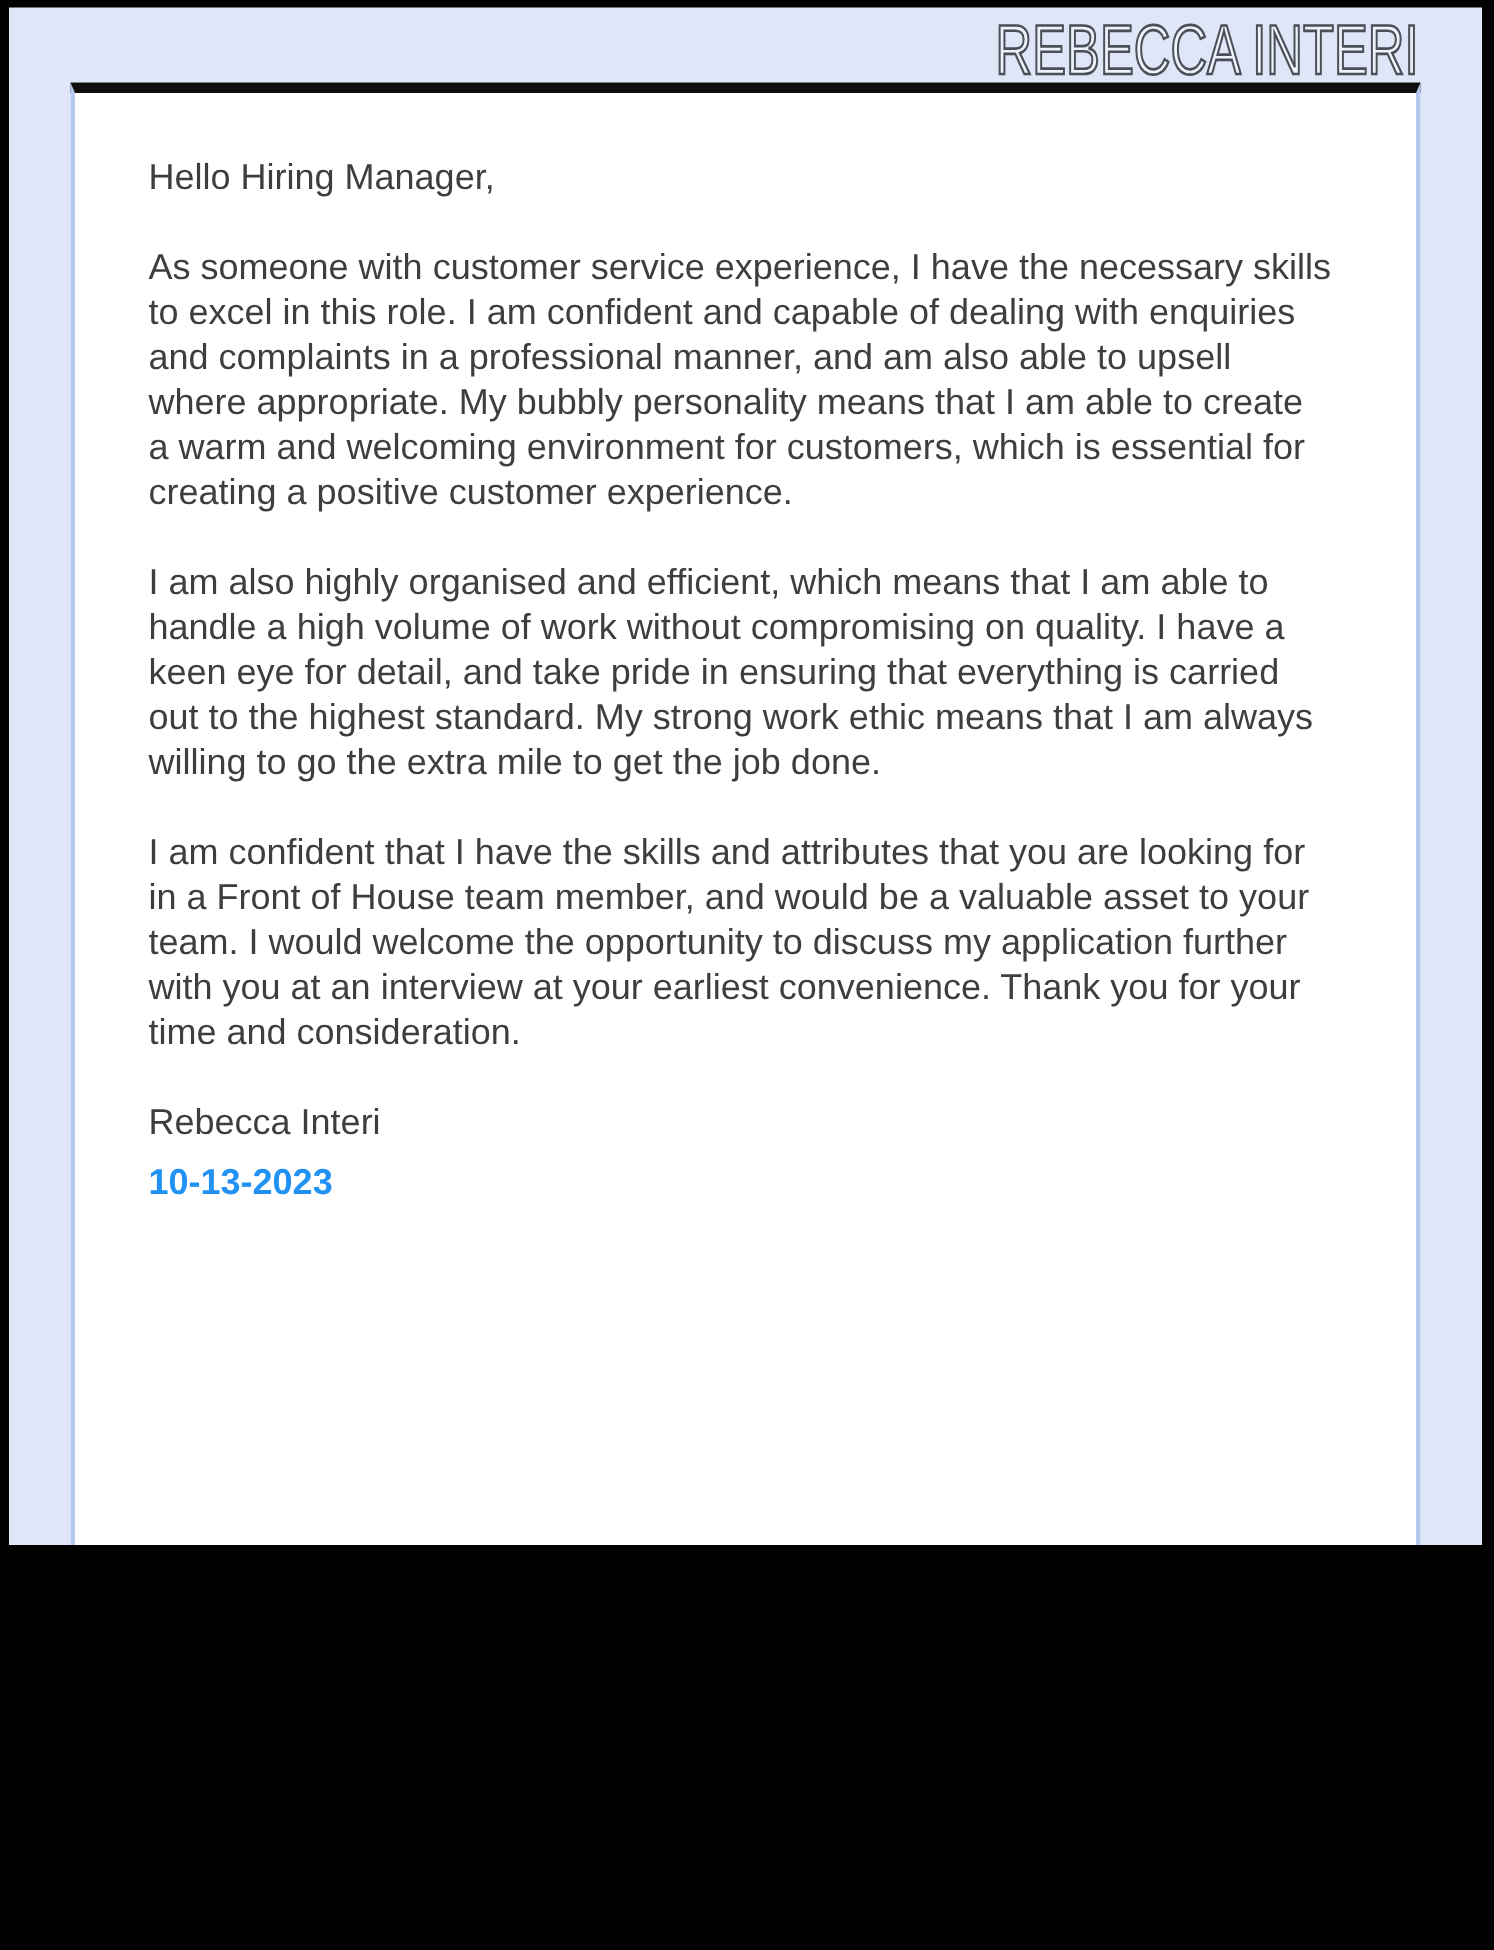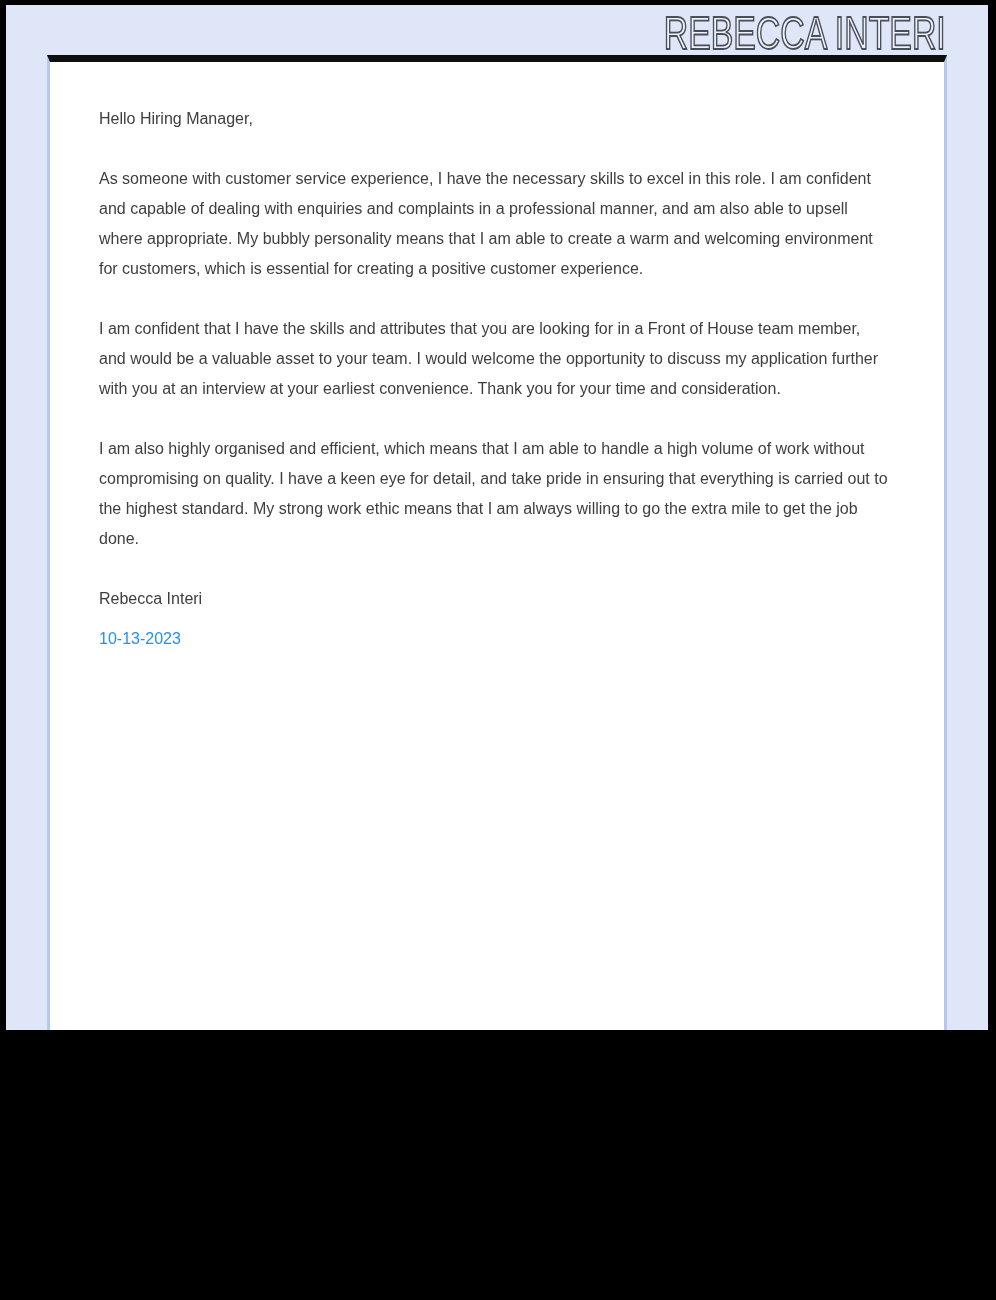--- a/index.html
+++ b/index.html
@@ -47,33 +47,34 @@
     background: #ffffff;
     border-top: 7px solid #0e0e0e;
     border-left: 3px solid #b5c9ee;
     border-right: 3px solid #b5c9ee;
     border-bottom: 3px solid #b5c9ee;
   }
   .letter-body {
     box-sizing: border-box;
     padding: 42px 56px 0 49px;
     color: #3e3e3e;
-    font-size: 16px;
+    font-size: 24px;
     line-height: 30px;
   }
   .letter-body p {
     margin: 0 0 30px 0;
   }
   p.sig-name {
     margin-bottom: 10px;
   }
   p.letter-date {
     margin-bottom: 0;
     color: #2191f3;
     cursor: pointer;
+    font-weight: bold;
   }
   .watermark {
     position: absolute;
     right: 32px;
     bottom: 1px;
     font-size: 12.5px;
     line-height: 16px;
     color: #4b4b4b;
     text-decoration: underline;
   }
@@ -86,23 +87,23 @@
   <div class="header-name">REBECCA INTERI</div>
 
   <div class="letter-card">
     <div class="letter-body">
 
       <p>Hello Hiring Manager,</p>
 
 
       <p>As someone with customer service experience, I have the necessary skills to excel in this role. I am confident and capable of dealing with enquiries and complaints in a professional manner, and am also able to upsell where appropriate. My bubbly personality means that I am able to create a warm and welcoming environment for customers, which is essential for creating a positive customer experience.</p>
 
+      <p>I am also highly organised and efficient, which means that I am able to handle a high volume of work without compromising on quality. I have a keen eye for detail, and take pride in ensuring that everything is carried out to the highest standard. My strong work ethic means that I am always willing to go the extra mile to get the job done.</p>
+
       <p>I am confident that I have the skills and attributes that you are looking for in a Front of House team member, and would be a valuable asset to your team. I would welcome the opportunity to discuss my application further with you at an interview at your earliest convenience. Thank you for your time and consideration.</p>
-
-      <p>I am also highly organised and efficient, which means that I am able to handle a high volume of work without compromising on quality. I have a keen eye for detail, and take pride in ensuring that everything is carried out to the highest standard. My strong work ethic means that I am always willing to go the extra mile to get the job done.</p>
 
 
       <p class="sig-name">Rebecca Interi</p>
 
       <p class="letter-date">10-13-2023</p>
 
     </div>
 
     <div class="watermark">Lazyapply.com</div>
   </div>

